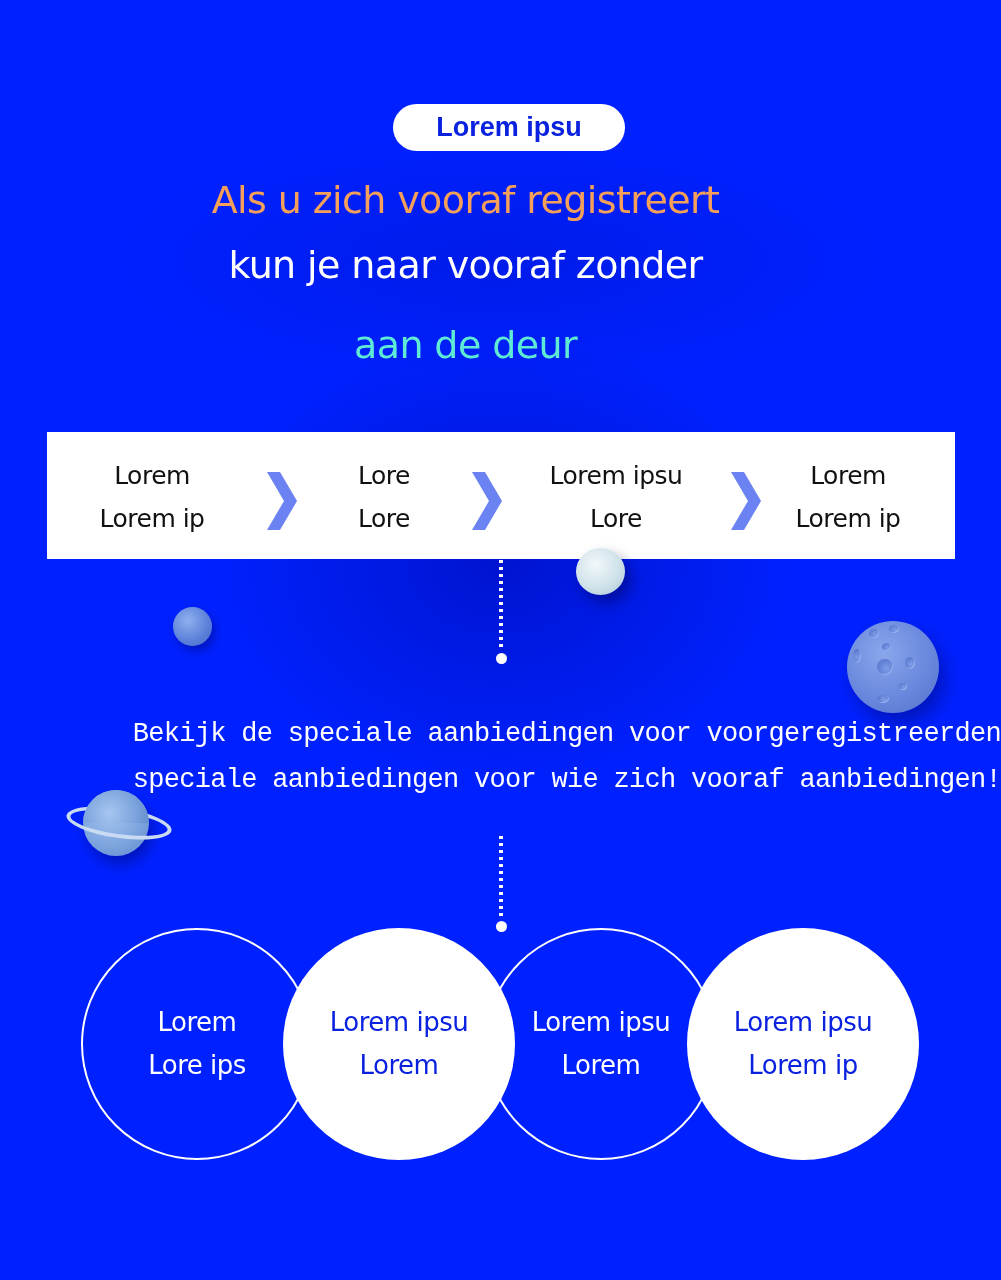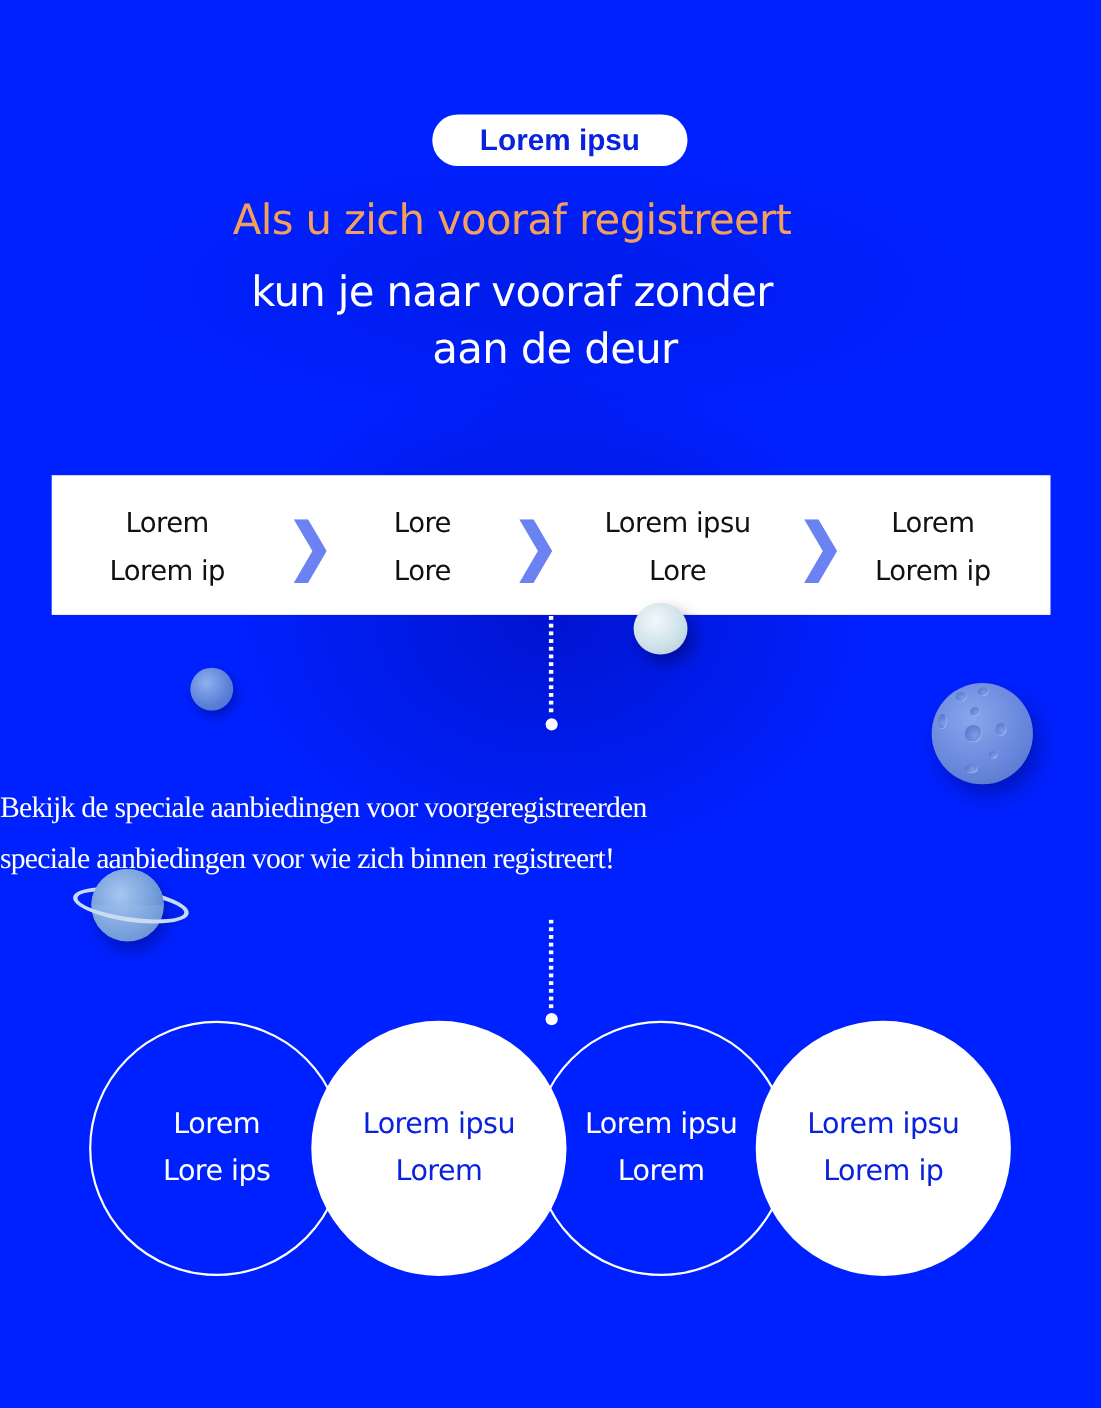--- a/index.html
+++ b/index.html
@@ -32,21 +32,21 @@
     position: absolute;
     left: 0; width: 931px;
     text-align: center;
     font-family: "DejaVu Sans", sans-serif;
     font-size: 38px;
     letter-spacing: -0.6px;
     line-height: 66px;
   }
   .h1 { top: 167px; color: #f5a05a; }
   .h2 { top: 232px; color: #ffffff; }
-  .h3 { top: 284px; color: #ffffff; margin-left: 39px; }
+  .h3 { top: 312px; color: #5eead4; }
 
   .steps {
     position: absolute;
     left: 47px; top: 432px; width: 908px; height: 127px;
     background: #ffffff;
   }
   .step {
     position: absolute;
     top: 22px;
     width: 200px;
@@ -72,23 +72,23 @@
   .dot-end {
     position: absolute;
     width: 11px; height: 11px;
     border-radius: 50%;
     background: #ffffff;
   }
 
   .body-text {
     position: absolute;
     left: 0; top: 711px; width: 1001px;
-    text-align: left;
+    text-align: right;
     color: #ffffff;
-    font-family: Liberation Serif, serif;
+    font-family: Liberation Mono, monospace;
     font-size: 27px;
     line-height: 46px;
     letter-spacing: -0.7px;
   }
 
   .circle {
     position: absolute;
     top: 928px;
     width: 232px; height: 232px;
     border-radius: 50%;
@@ -198,21 +198,21 @@
   <div class="crater" style="left:30px; top:74px; width:12px; height:8px;"></div>
   <div class="crater" style="left:42px; top:4px; width:10px; height:8px;"></div>
 </div>
 
 <div class="planet p-saturn-body"></div>
 <div class="p-saturn-ring"></div>
 <div class="ring-mask"></div>
 
 <div class="body-text">
   <div>Bekijk de speciale aanbiedingen voor voorgeregistreerden</div>
-  <div>speciale aanbiedingen voor wie zich binnen registreert!</div>
+  <div>speciale aanbiedingen voor wie zich vooraf aanbiedingen!</div>
 </div>
 
 <div class="dots" style="left:499px; top:836px; height:84px;"></div>
 <div class="dot-end" style="left:496px; top:921px;"></div>
 
 <div class="circle outline" style="left:81px;">
   <div>Lorem</div>
   <div>Lore ips</div>
 </div>
 <div class="circle filled" style="left:283px;">

